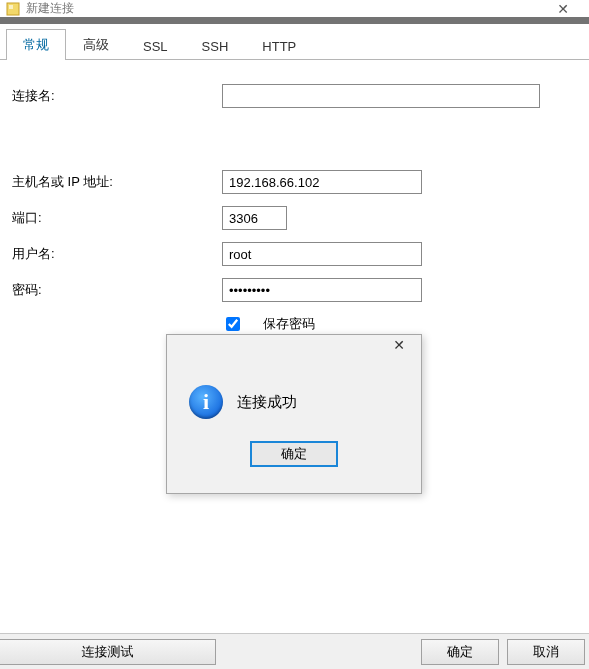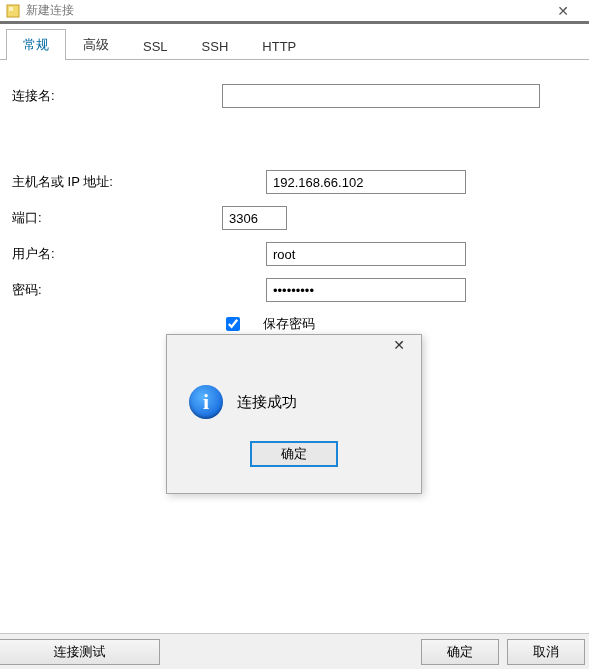--- a/index.html
+++ b/index.html
@@ -15,21 +15,21 @@
   }
 
   
   .titlebar {
     height: 24px;
     display: flex;
     align-items: center;
     padding: 0 6px;
     background: #fff;
     color: #777;
-    border-bottom: 3px solid #737373;
+    border-bottom: 7px solid #737373;
   }
   .title-icon {
     width: 14px; height: 14px;
     margin-right: 6px;
     display: inline-flex;
     align-items: center; justify-content: center;
   }
   .title-text { flex: 1; font-size: 12px; }
   .title-close { width: 40px; text-align: center; color: #555; font-size: 14px; }
 
@@ -75,21 +75,21 @@
   .row input[type=text],
   .row input[type=password] {
     height: 24px;
     border: 1px solid #888;
     padding: 2px 6px;
     font-size: 13px;
     font-family: inherit;
     background: #fff;
   }
   .inp-full { width: 318px; }
-  .inp-mid  { width: 200px; margin-left: 44px; }
+  .inp-mid  { width: 200px; }
   .inp-port { width: 65px; }
   .checkbox-row {
     margin-left: 210px;
     margin-top: 4px;
     display: flex;
     align-items: center;
     gap: 20px;
     font-size: 13px;
   }
   .checkbox-row input { width: 14px; height: 14px; }
@@ -111,21 +111,21 @@
     border: 1px solid #a0a0a0;
     background: #eee;
     background: linear-gradient(#f6f6f6,#e4e4e4);
     font-size: 13px;
     font-family: inherit;
     cursor: default;
     display: inline-flex;
     align-items: center;
     justify-content: center;
   }
-  .btn-test { width: 160px; margin-left: 0; border-left: none; }
+  .btn-test { width: 216px; margin-left: 0; border-left: none; }
   .spacer { flex: 1; }
   .btn-ok, .btn-cancel { width: 78px; margin-right: 8px; }
   .btn-cancel { margin-right: 4px; }
 
   
   .msgbox {
     position: absolute;
     left: 166px; top: 334px;
     width: 256px; height: 160px;
     background: #f1f1f1;

